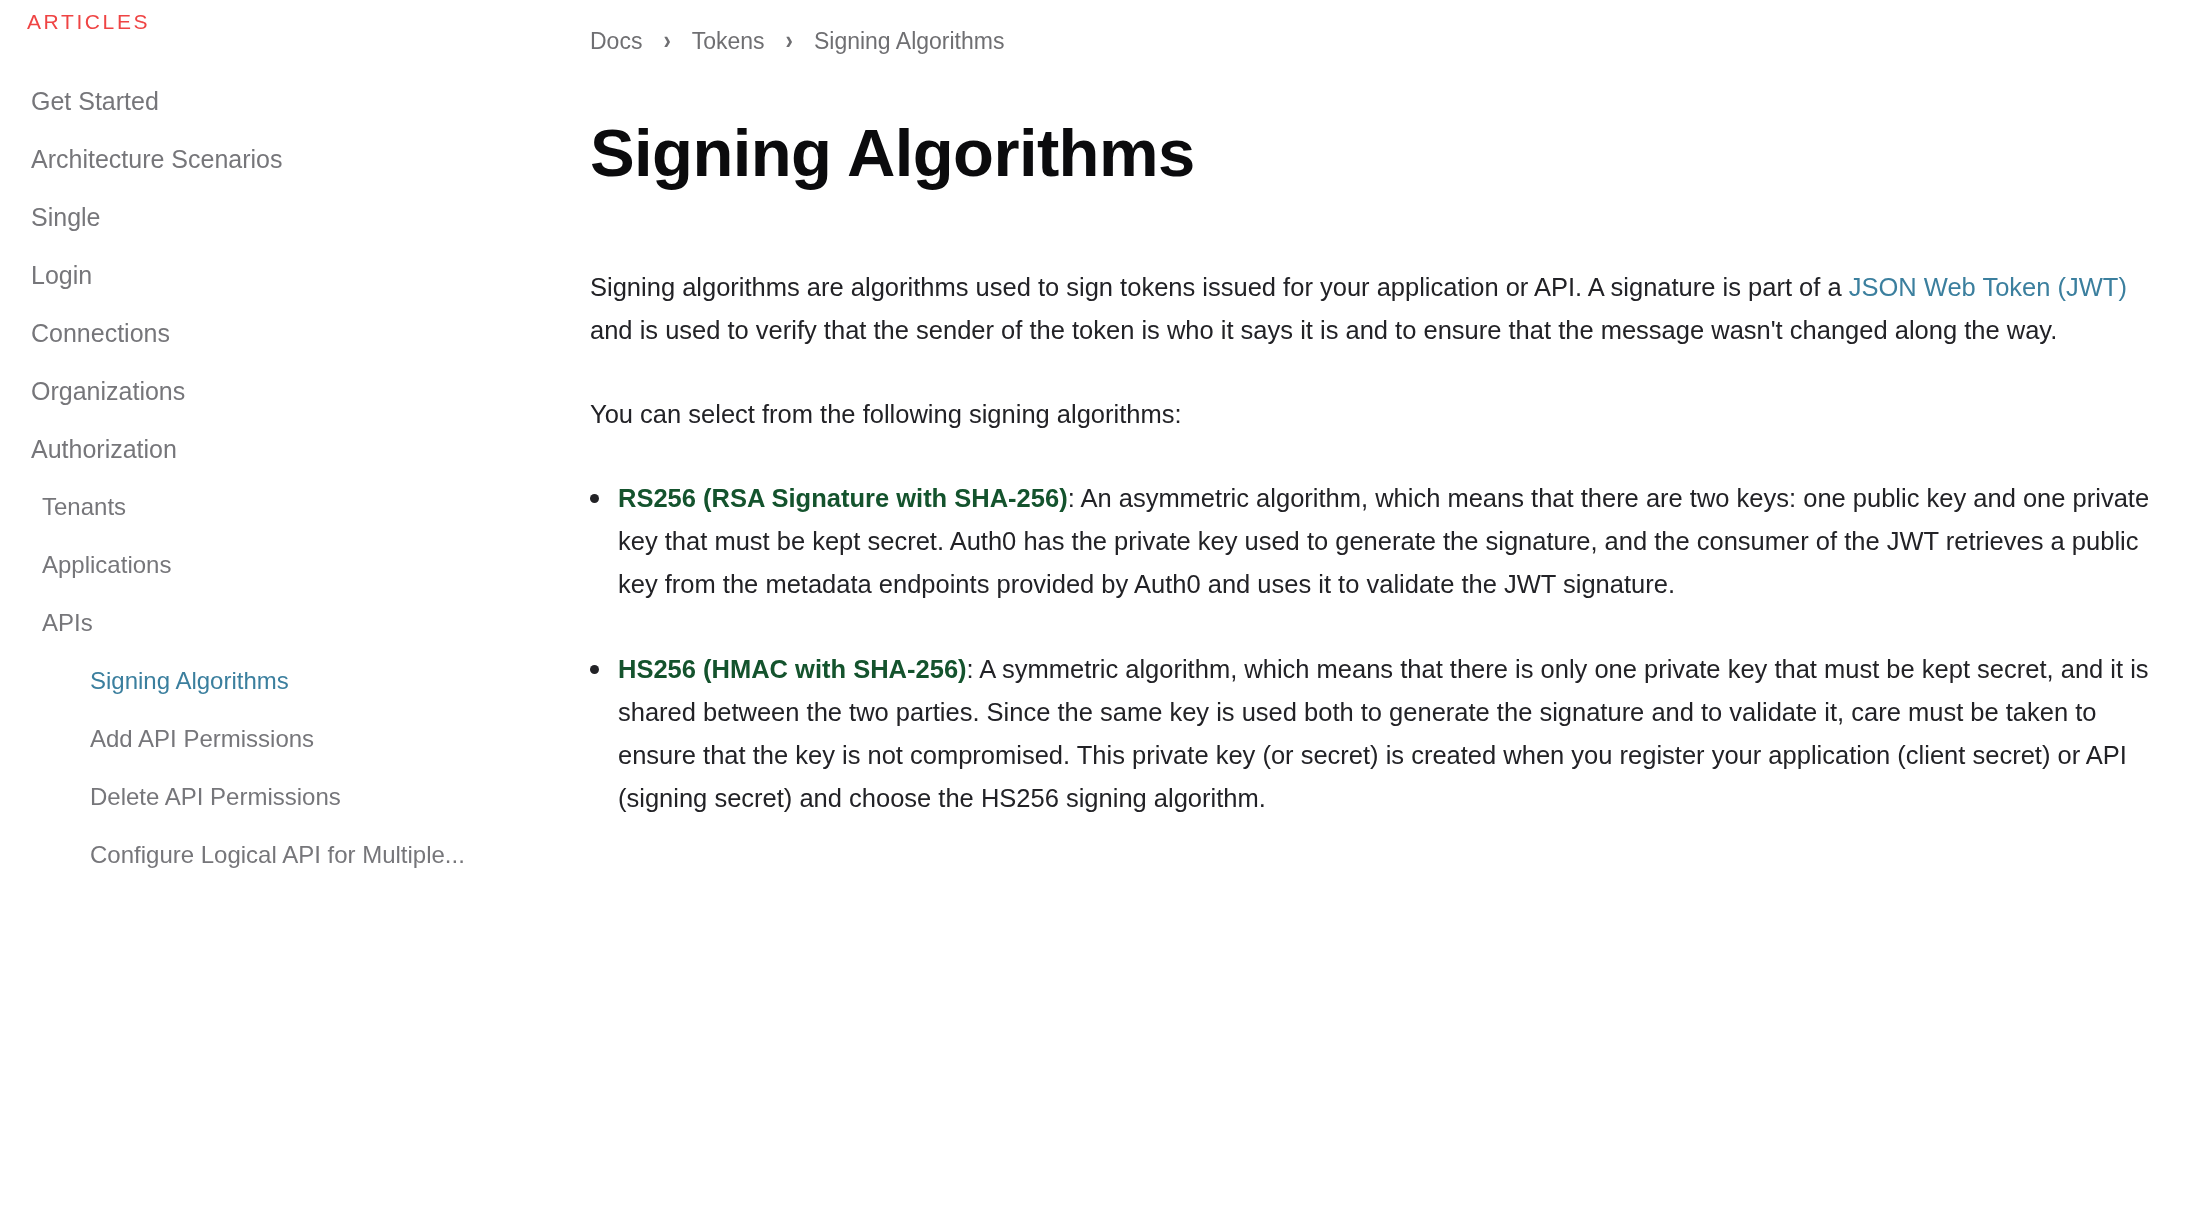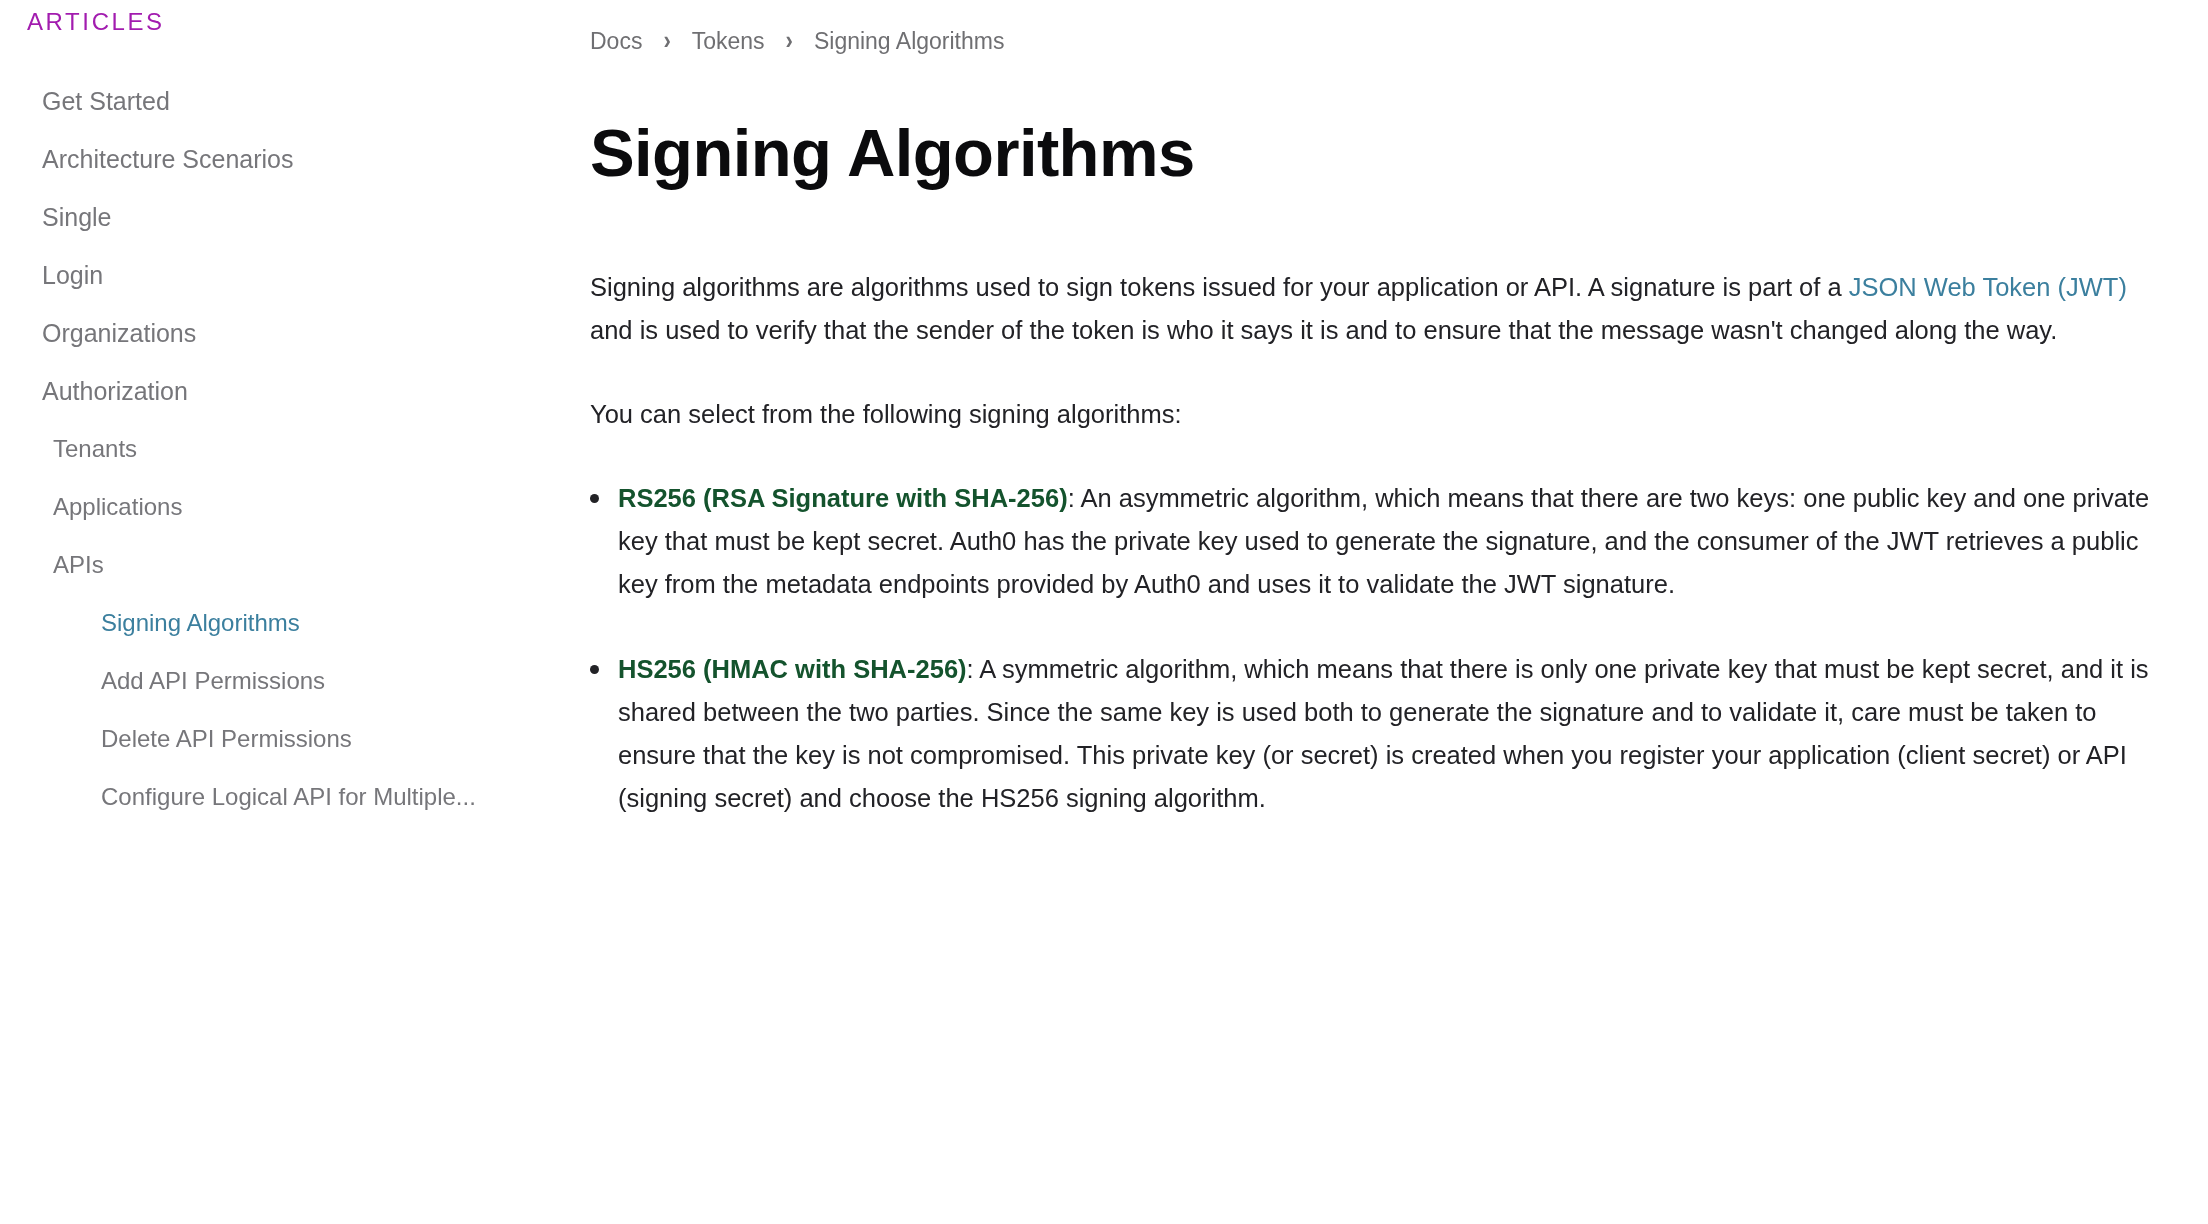--- a/index.html
+++ b/index.html
@@ -25,32 +25,32 @@
 
   
   .sidebar {
     width: 590px;
     min-width: 590px;
     padding-top: 8px;
     box-sizing: border-box;
   }
 
   .sidebar-heading {
-    font-size: 24px;
+    font-size: 21px;
     letter-spacing: 2.6px;
-    color: #a21caf;
+    color: #ef4444;
     font-weight: 400;
     padding-left: 27px;
     margin-bottom: 36px;
     line-height: 28px;
   }
 
   .nav-list {
     list-style: none;
-    margin: 15px;
+    margin: 4px;
     padding: 0;
   }
 
   .nav-item {
     font-size: 25px;
     line-height: 30px;
     color: #76767a;
     font-weight: 400;
     padding: 14px 0 14px 27px;
     cursor: pointer;
@@ -152,20 +152,21 @@
 
 <div class="page">
 
   <nav class="sidebar">
     <div class="sidebar-heading">ARTICLES</div>
     <ul class="nav-list" id="nav-list">
         <li class="nav-item level-1">Get Started</li>
         <li class="nav-item level-1">Architecture Scenarios</li>
         <li class="nav-item level-1">Single</li>
         <li class="nav-item level-1">Login</li>
+        <li class="nav-item level-1">Connections</li>
         <li class="nav-item level-1">Organizations</li>
         <li class="nav-item level-1">Authorization</li>
         <li class="nav-item level-2">Tenants</li>
         <li class="nav-item level-2">Applications</li>
         <li class="nav-item level-2">APIs</li>
         <li class="nav-item level-3 is-active">Signing Algorithms</li>
         <li class="nav-item level-3">Add API Permissions</li>
         <li class="nav-item level-3">Delete API Permissions</li>
         <li class="nav-item level-3">Configure Logical API for Multiple...</li>
       </ul>

